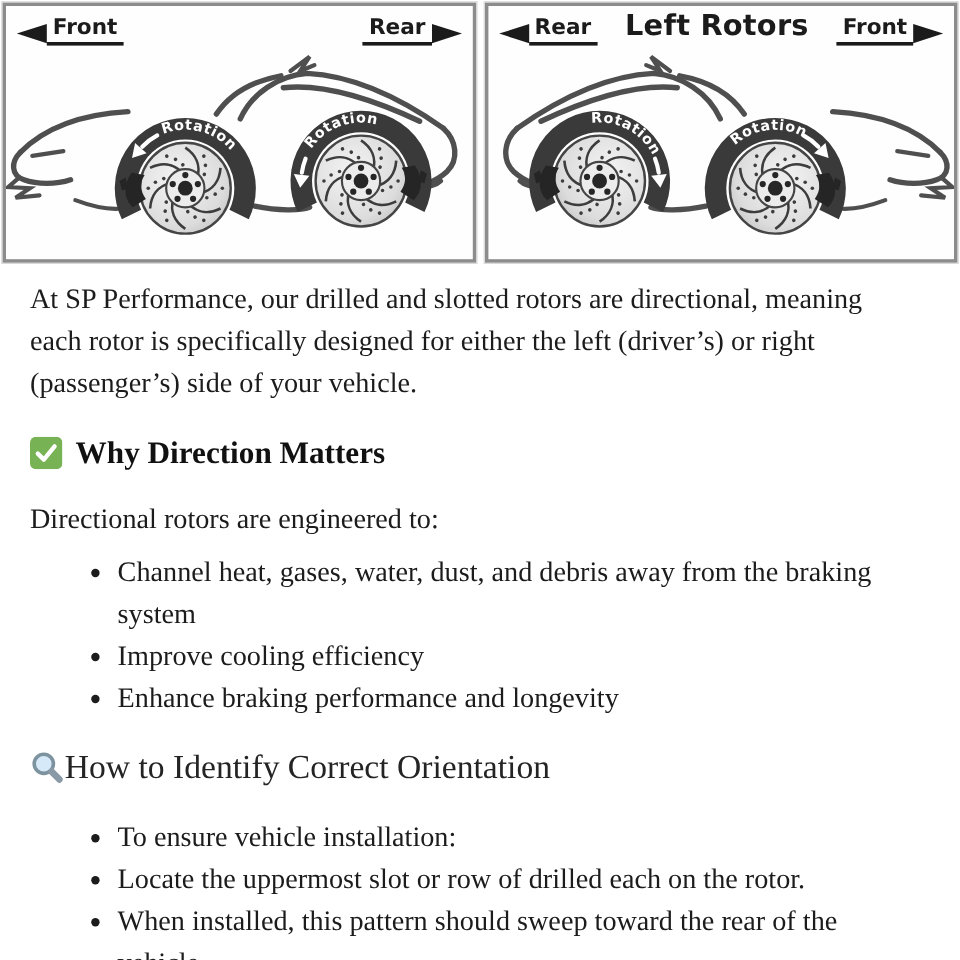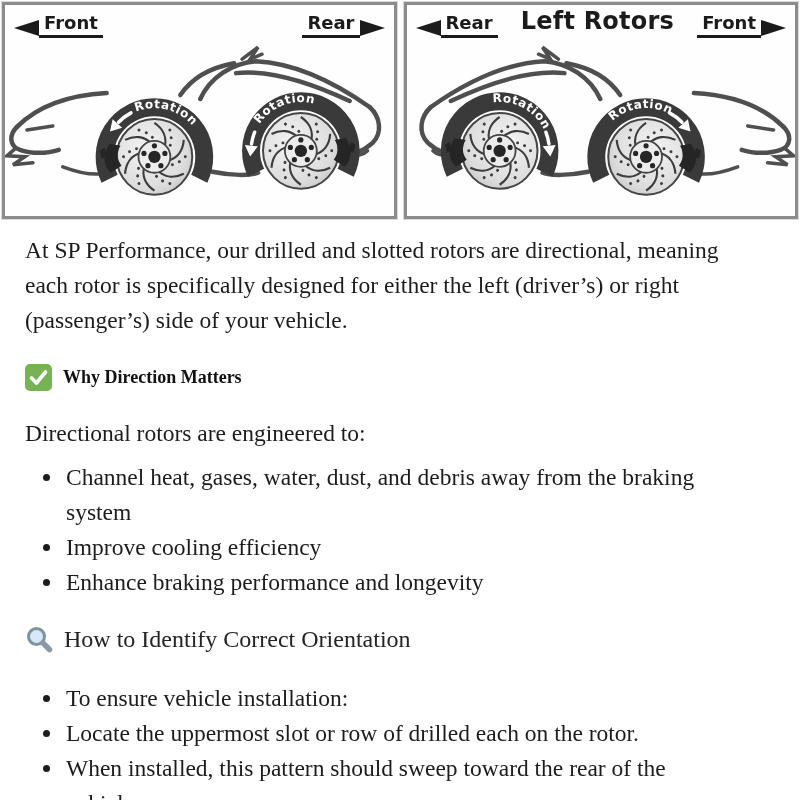--- a/index.html
+++ b/index.html
@@ -52,33 +52,33 @@
   .article {
     padding: 14px 30px 0 25px;
     font-family: "Liberation Serif", serif;
     font-size: 23.5px;
     line-height: 35px;
     color: #1c1c1c;
   }
   .intro { max-width: 726px; margin: 0 0 14px 0; }
   .heading-bold {
     display: flex; align-items: center; gap: 11px;
-    font-size: 18px; font-weight: bold;
+    font-size: 26px; font-weight: bold;
     margin: 22px 0 21px 0;
     color: #111;
   }
   .heading-reg {
-    display: flex; align-items: center; gap: 10px;
-    font-size: 24px; font-weight: normal;
+    display: flex; align-items: center; 
+    font-size: 28px; font-weight: normal;
     margin: 22px 0 24px 0;
     color: #242424;
   }
   .lead { margin: 0 0 9px 0; }
   ul.blist { margin: 0 0 20px 0; padding-left: 39px; max-width: 712px; list-style: disc outside; }
-  ul.blist li { padding-left: 2px; }
+  ul.blist li { padding-left: 2px; margin-left: 32px; }
   .emoji-icon { flex: 0 0 auto; display: inline-flex; }
 </style>
 </head>
 <body>
 
 <div class="page">
 
   <div class="panels">
 
     <div class="panel">

